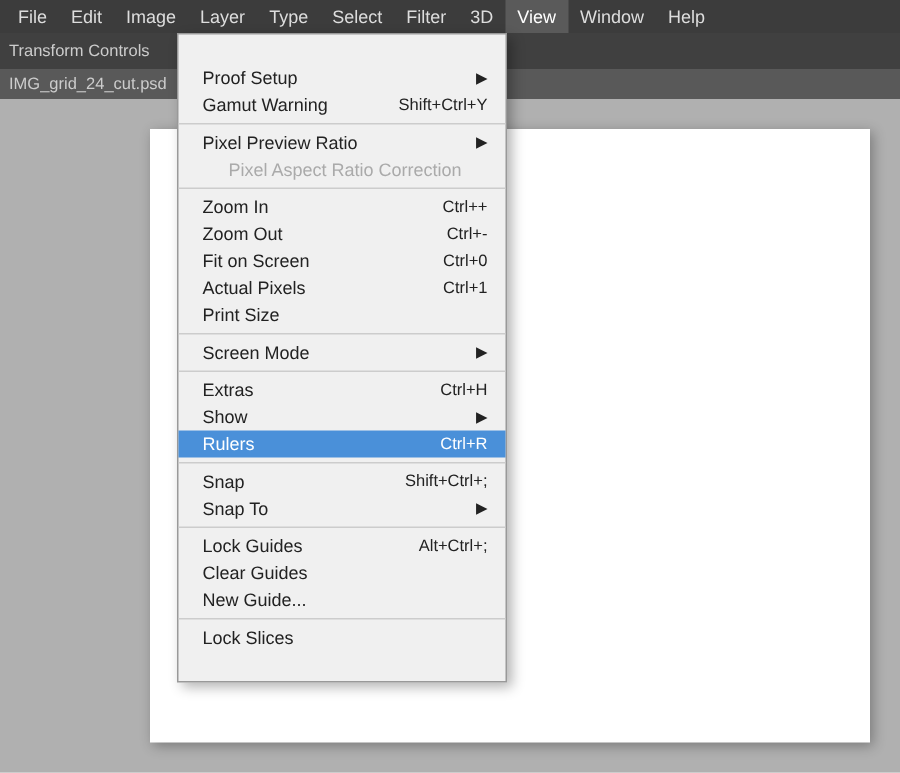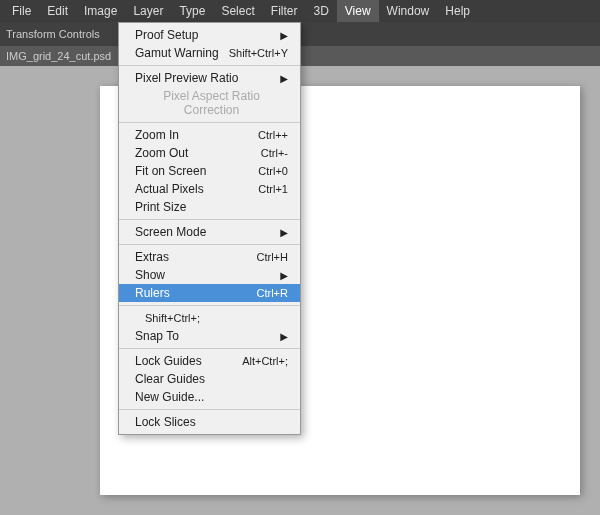--- a/index.html
+++ b/index.html
@@ -79,26 +79,26 @@
       top: 20px; left: 100px; right: 20px; bottom: 20px;
       background: white;
       box-shadow: 2px 2px 8px rgba(0,0,0,0.3);
     }
 
     
     .dropdown-menu {
       position: absolute;
       top: 22px;
       left: 118px;
-      width: 183px;
+      width: 220px;
       background: #f0f0f0;
       border: 1px solid #999;
       box-shadow: 3px 3px 8px rgba(0,0,0,0.3);
       z-index: 100;
-      padding: 3px 0;
+      padding: 20px 0;
     }
 
     .menu-item {
       display: flex;
       justify-content: space-between;
       align-items: center;
       padding: 2px 12px 2px 16px;
       cursor: pointer;
       color: #222;
       min-height: 18px;
@@ -222,20 +222,21 @@
     <span class="arrow">▶</span>
   </div>
   <div class="menu-item highlighted">
     <span class="menu-item-label">Rulers</span>
     <span class="shortcut">Ctrl+R</span>
   </div>
 
   <div class="menu-separator"></div>
 
   <div class="menu-item">
+    <span class="menu-item-label">Snap</span>
     <span class="shortcut">Shift+Ctrl+;</span>
   </div>
   <div class="menu-item">
     <span class="menu-item-label">Snap To</span>
     <span class="arrow">▶</span>
   </div>
 
   <div class="menu-separator"></div>
 
   <div class="menu-item">

